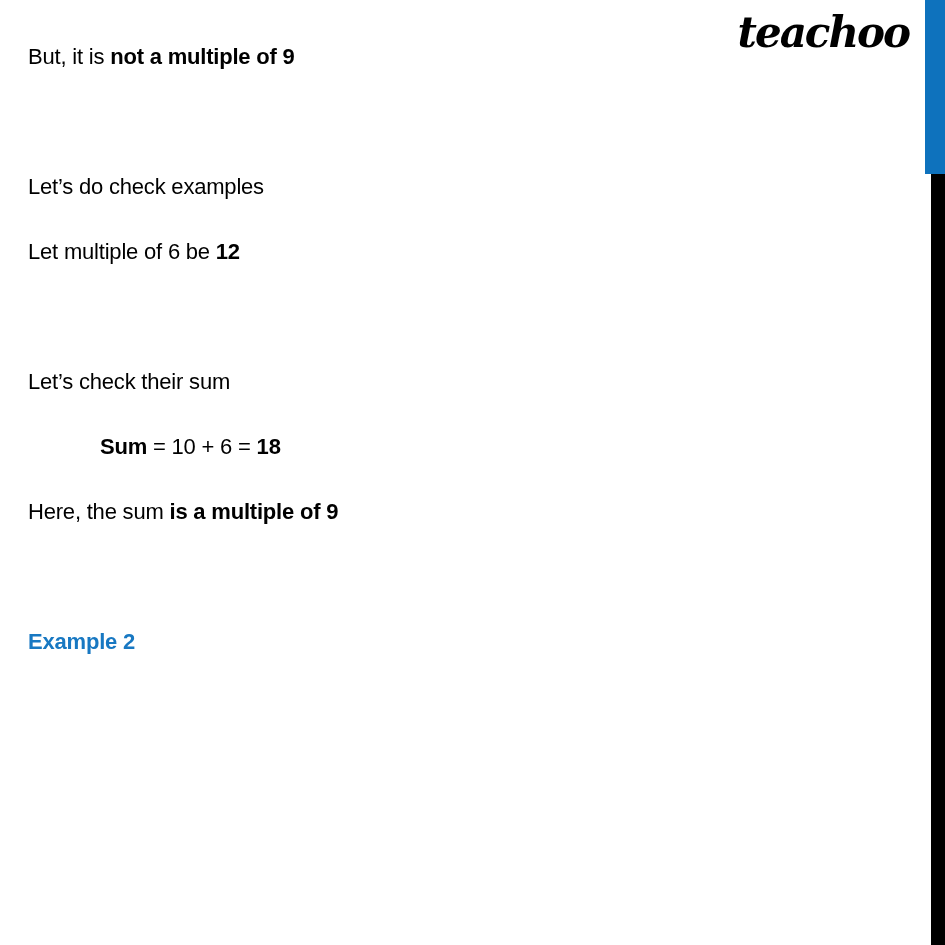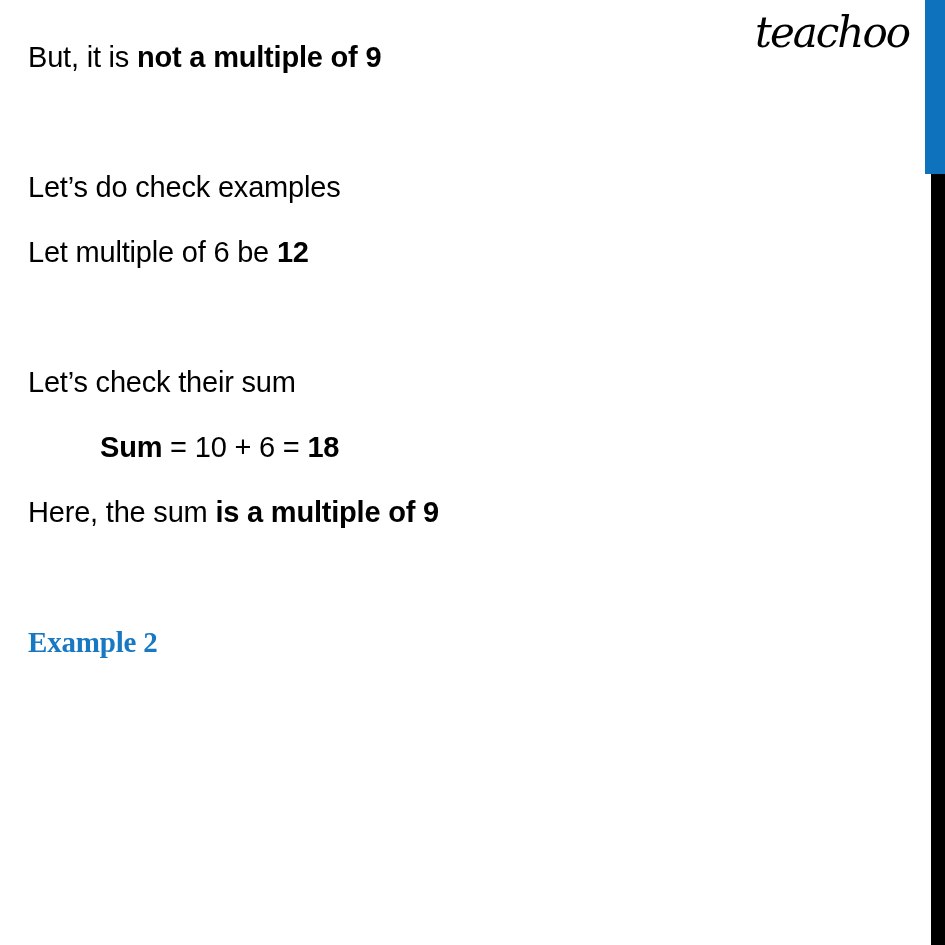--- a/index.html
+++ b/index.html
@@ -13,21 +13,21 @@
     background: var(--background, #ffffff);
     font-family: "Liberation Sans", sans-serif;
     overflow: hidden;
   }
   .logo {
     position: absolute;
     top: 10px;
     right: 36px;
     font-family: "DejaVu Serif", serif;
     font-style: italic;
-    font-weight: normal;
+    font-weight: bold;
     font-size: 42px;
     line-height: 46px;
     letter-spacing: -2px;
     color: var(--logo, #000000);
   }
   .bar-blue {
     position: absolute;
     top: 0;
     right: 0;
     width: 20px;
@@ -46,25 +46,24 @@
     position: absolute;
     left: 28px;
     top: 38px;
     right: 60px;
   }
   .doc-section {
     margin: 0 0 92px 0;
   }
   .doc-section:last-child {
     margin-bottom: 16px;
-    font-family: Liberation Serif, serif;
   }
   .line {
     margin: 0 0 27px 0;
-    font-size: 29px;
+    font-size: 22px;
     line-height: 38px;
     letter-spacing: -0.2px;
     color: var(--text, #000000);
     white-space: pre-wrap;
   }
   .line:last-child {
     margin-bottom: 0;
   }
   .line .bold {
     font-weight: bold;

